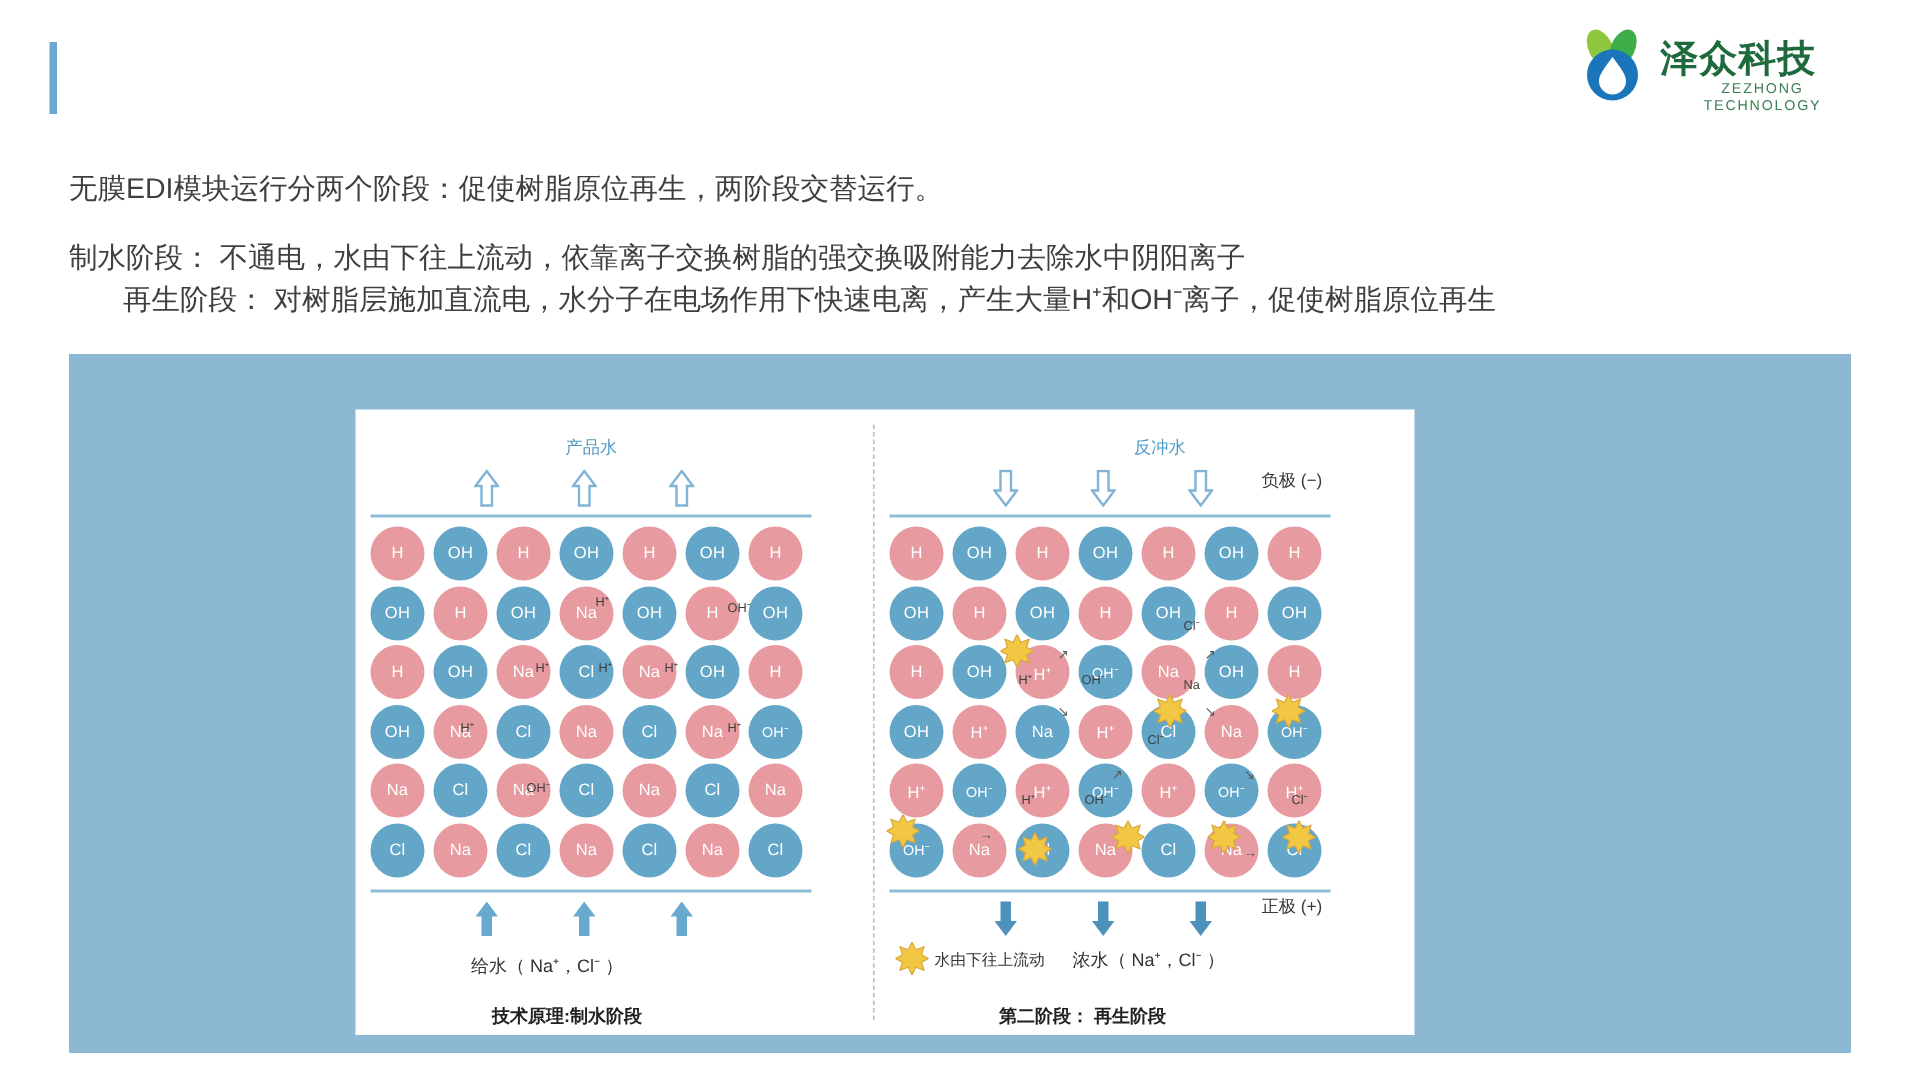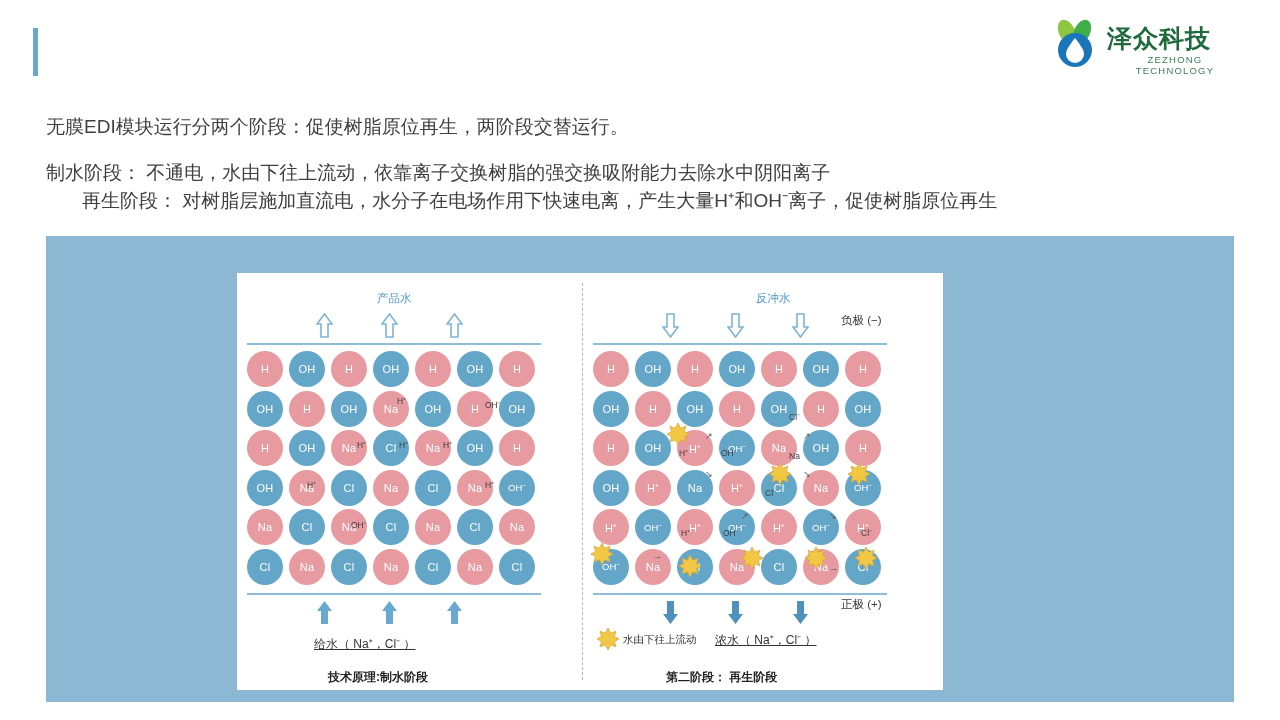--- a/index.html
+++ b/index.html
@@ -198,21 +198,20 @@
     position: absolute;
     font-size: 10.5px;
     color: #333333;
     white-space: nowrap;
   }
   .sub-note {
     position: absolute;
     font-size: 12px;
     color: #333333;
     white-space: nowrap;
-    text-decoration: underline;
   }
 </style>
 </head>
 <body>
 
 <div class="slide-header">
   <div class="title-bar"></div>
 
   <div class="logo-wrap">
     <div class="logo-mark">

